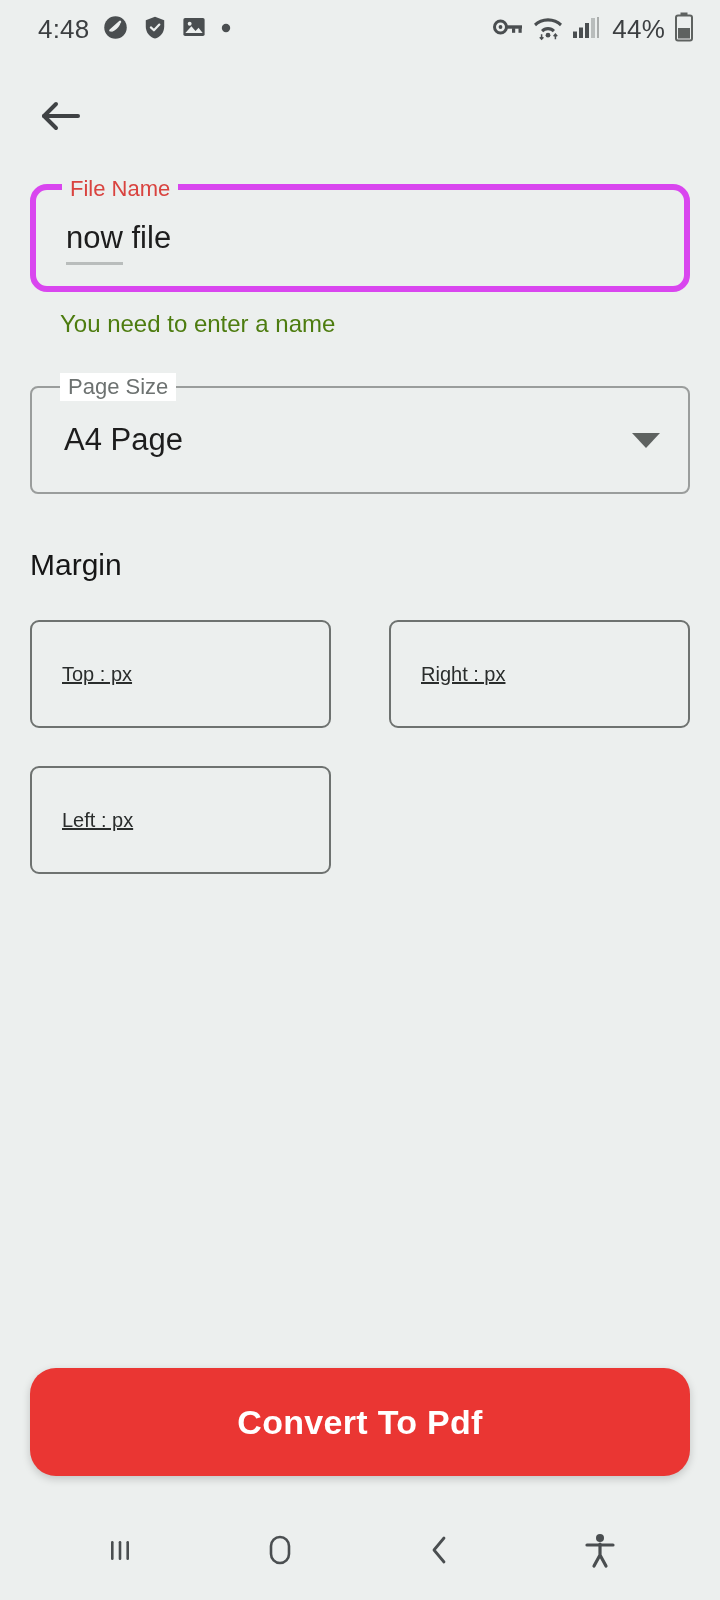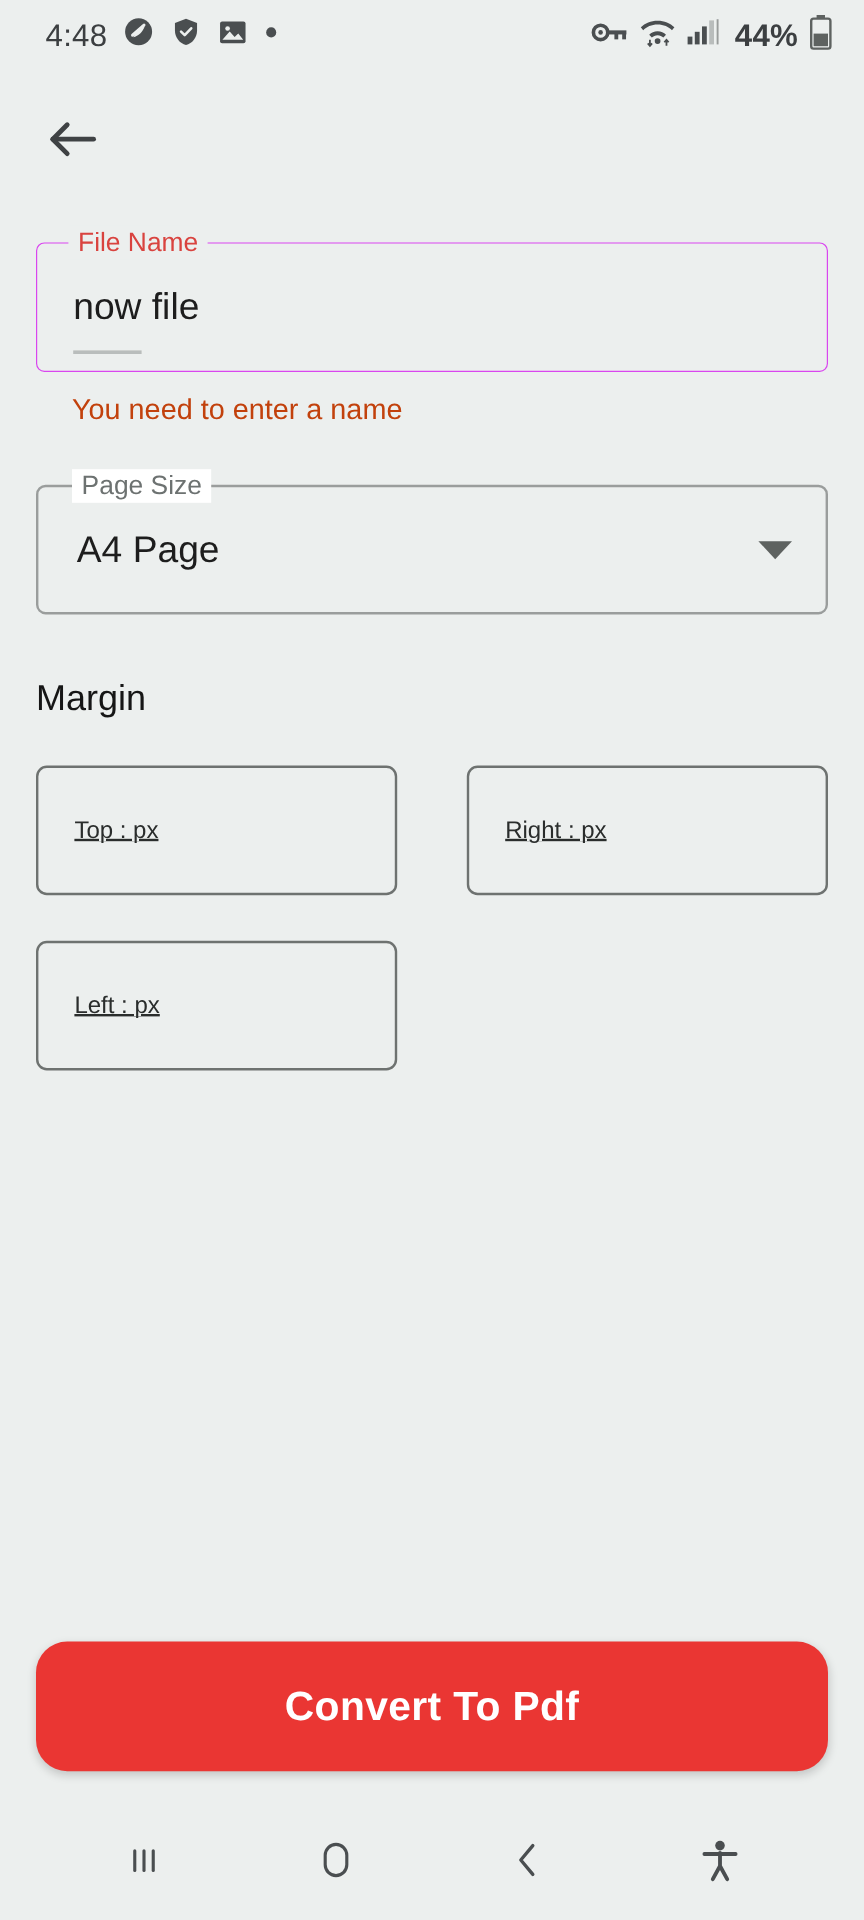--- a/index.html
+++ b/index.html
@@ -38,21 +38,20 @@
   }
   .status-time {
     font-size: 26px;
     color: #3c3f41;
     letter-spacing: 0.2px;
   }
   .status-right {
     display: flex;
     align-items: center;
     gap: 9px;
-    font-weight: bold;
   }
   .battery-pct {
     font-size: 26px;
     color: #3c3f41;
     letter-spacing: 0.2px;
     margin-left: 3px;
   }
   .sicon { display: block; }
 
   
@@ -79,50 +78,50 @@
     padding: 0 30px;
     position: relative;
     display: flex;
     flex-direction: column;
   }
 
   
   .field {
     position: relative;
     height: 108px;
-    border: 1px solid #d946ef;
-    border-radius: 7px;
-    margin-top: 46px;
+    border: 6px solid #d946ef;
+    border-radius: 17px;
+    margin-top: 28px;
     display: flex;
     align-items: center;
     padding: 0 30px;
   }
   .field-label {
     position: absolute;
     top: -15px;
     left: 26px;
     background: #ecefee;
     padding: 0 8px;
     font-size: 22px;
     color: #d9433f;
     line-height: 28px;
   }
   .field-value {
     font-size: 31px;
     color: #1d1d1d;
   }
   .field-value .composing {
     border-bottom: 3px solid #b9bdbc;
-    padding-bottom: 19px;
+    padding-bottom: 7px;
   }
   .helper-text {
     margin-top: 18px;
     margin-left: 30px;
     font-size: 24px;
-    color: #c2410c;
+    color: #4d7c0f;
   }
 
   
   .dropdown {
     position: relative;
     height: 108px;
     border: 2px solid #9a9d9c;
     border-radius: 8px;
     margin-top: 48px;
     display: flex;

